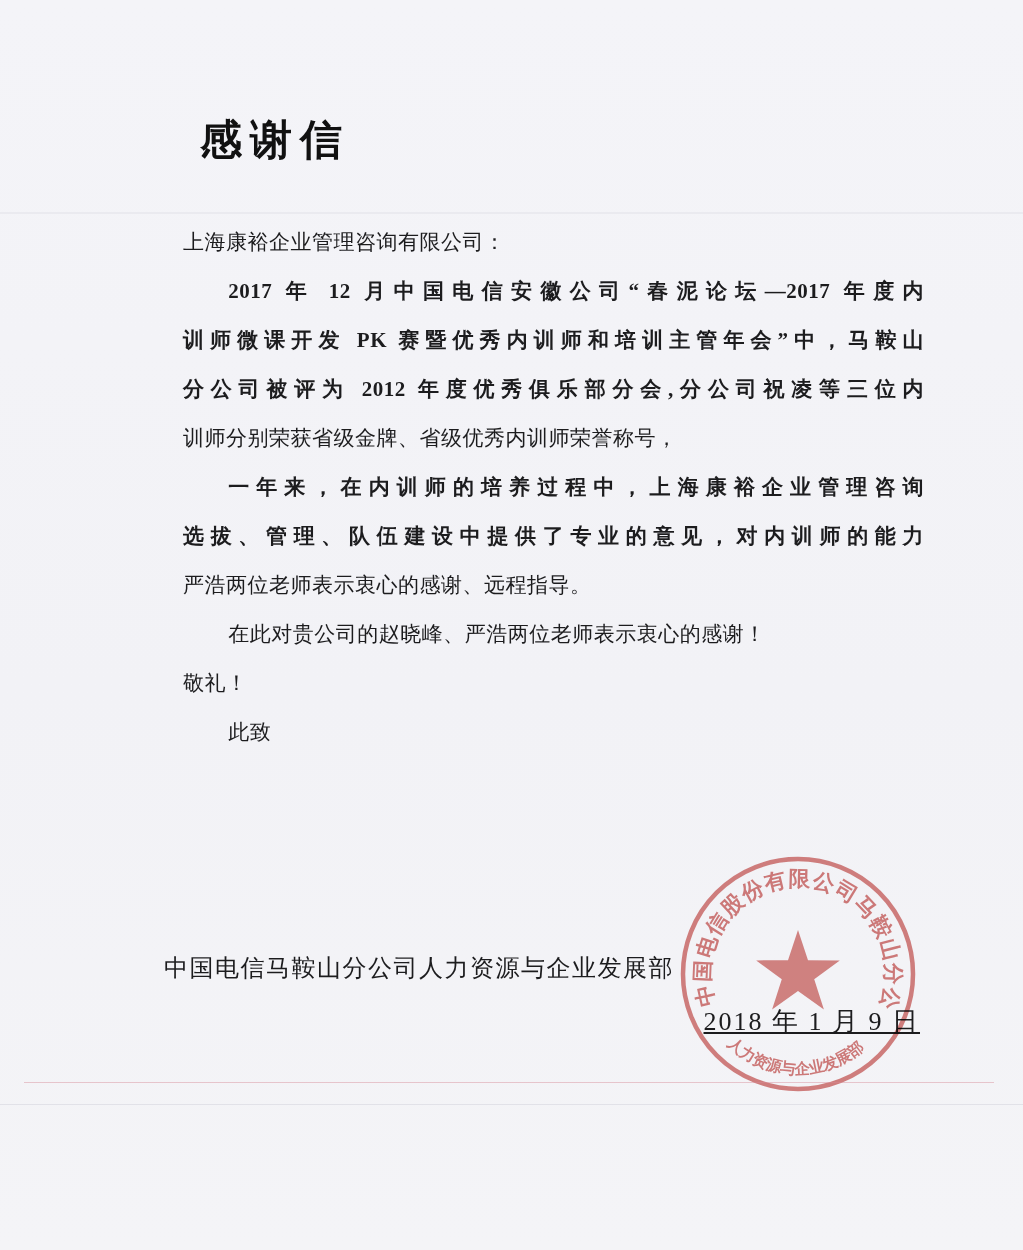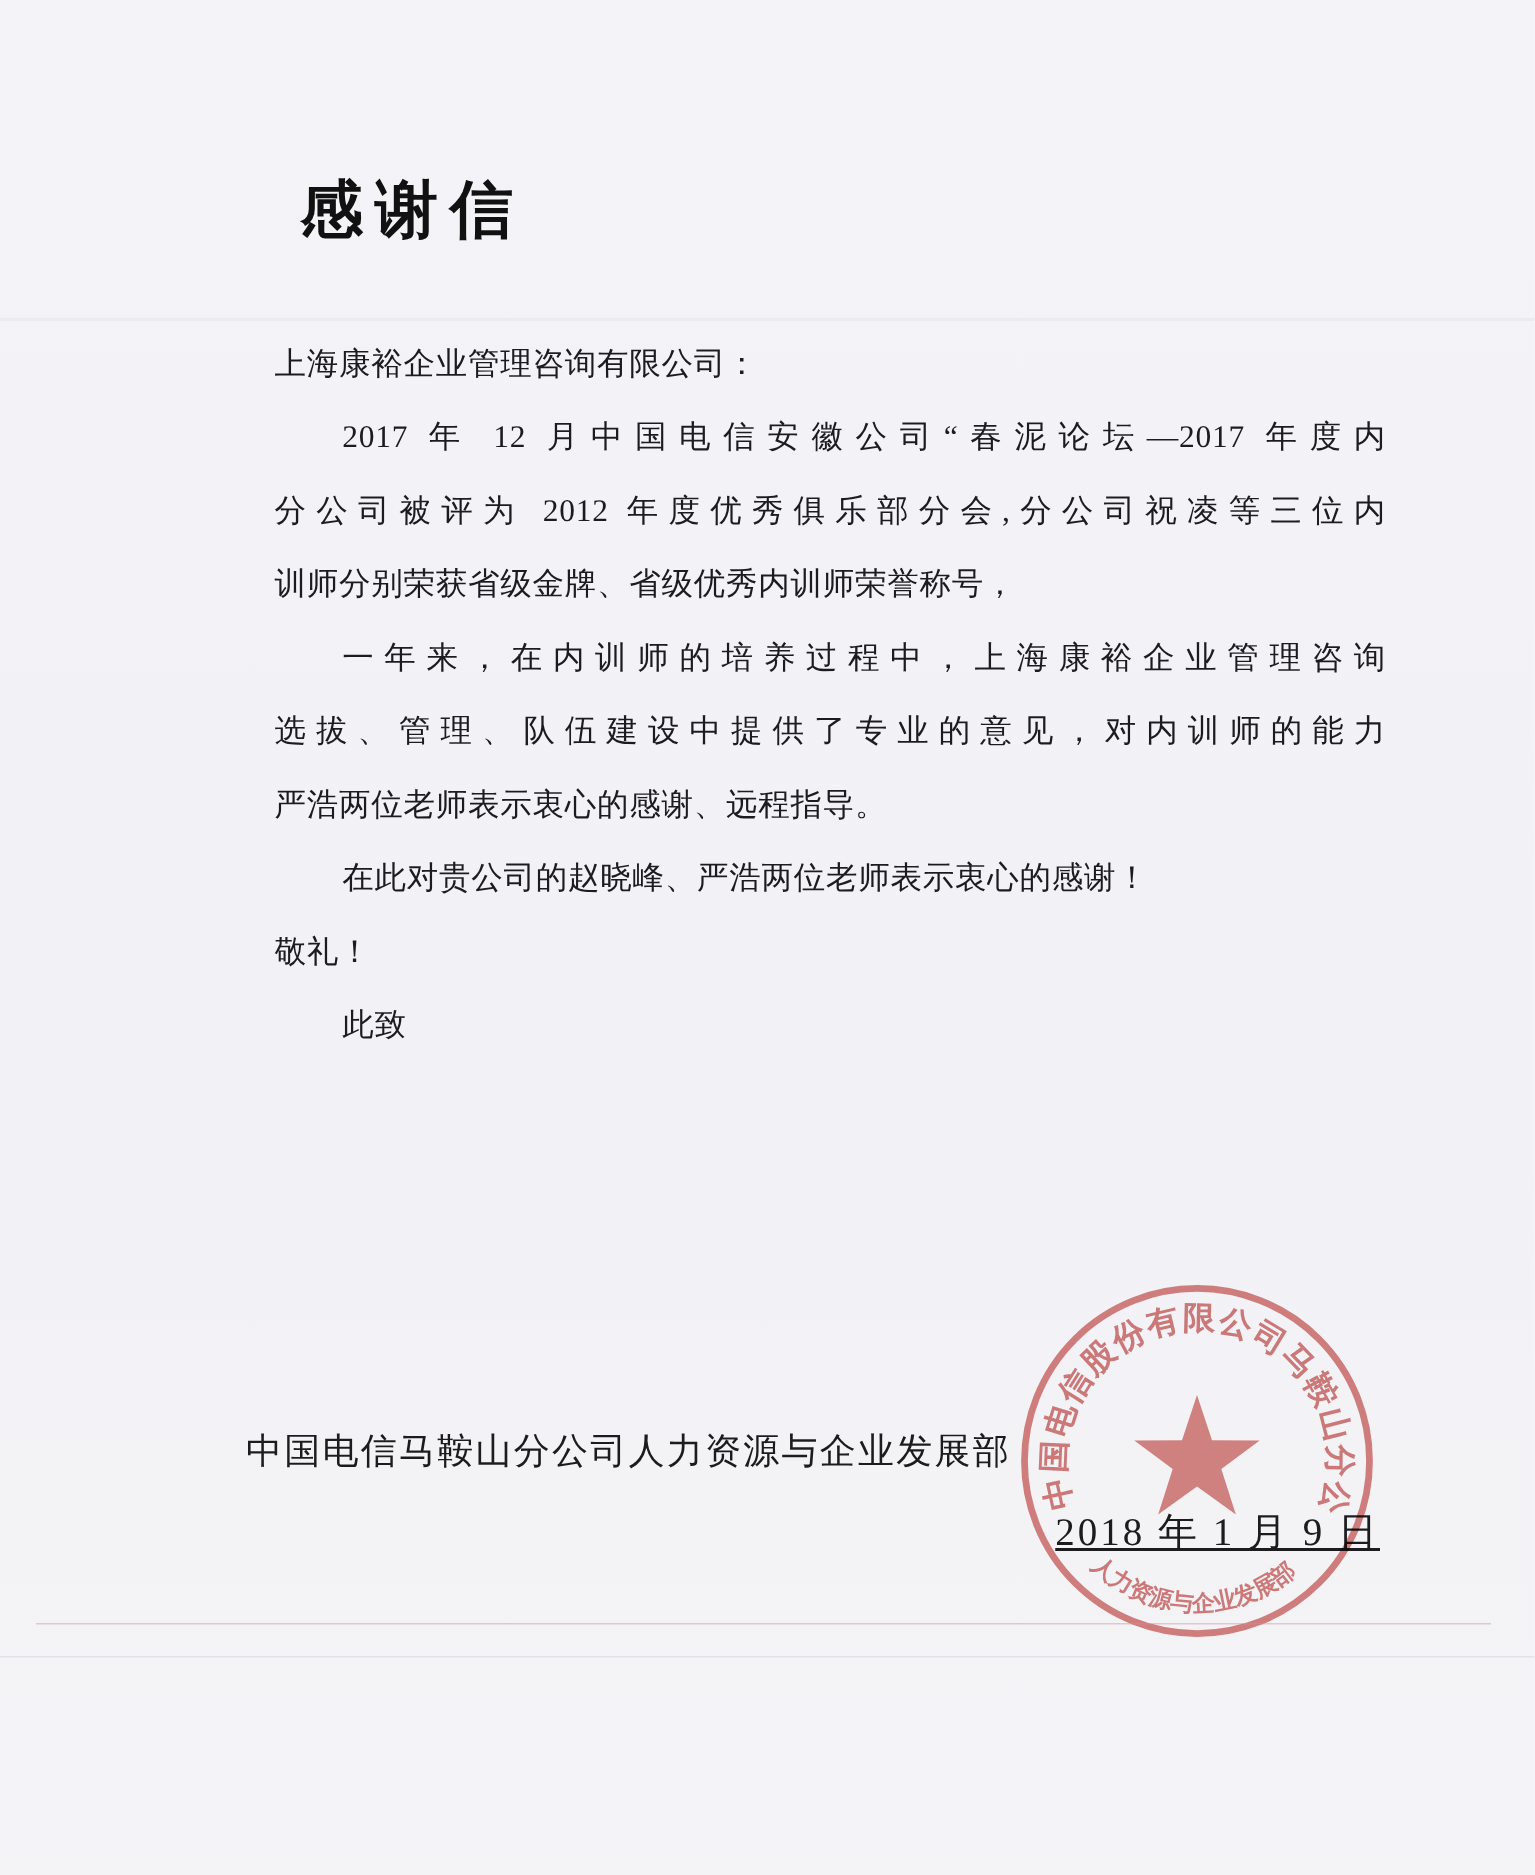--- a/index.html
+++ b/index.html
@@ -44,20 +44,21 @@
     margin-left: 19px;
   }
   .line {
     white-space: nowrap;
   }
   .line.fill {
     text-align: justify;
     text-align-last: justify;
     text-justify: inter-character;
     white-space: normal;
+    font-weight: bold;
   }
   .line.indent {
     text-indent: 2.15em;
   }
   .signature {
     position: absolute;
     left: 164px;
     top: 944px;
     width: 741px;
     font-size: 24px;
@@ -117,20 +118,21 @@
 </head>
 <body>
 
 <div class="paper">
 
   <div class="title">感谢信</div>
 
   <div class="content">
     <div class="line">上海康裕企业管理咨询有限公司：</div>
     <div class="line fill indent">2017 年 12 月中国电信安徽公司“春泥论坛—2017 年度内</div>
+    <div class="line fill">训师微课开发 PK 赛暨优秀内训师和培训主管年会”中，马鞍山</div>
     <div class="line fill">分公司被评为 2012 年度优秀俱乐部分会,分公司祝凌等三位内</div>
     <div class="line">训师分别荣获省级金牌、省级优秀内训师荣誉称号，</div>
     <div class="line fill indent">一年来，在内训师的培养过程中，上海康裕企业管理咨询</div>
     <div class="line fill">选拔、管理、队伍建设中提供了专业的意见，对内训师的能力</div>
     <div class="line">严浩两位老师表示衷心的感谢、远程指导。</div>
     <div class="line indent">在此对贵公司的赵晓峰、严浩两位老师表示衷心的感谢！</div>
     <div class="line">敬礼！</div>
     <div class="line indent">此致</div>
   </div>
 

